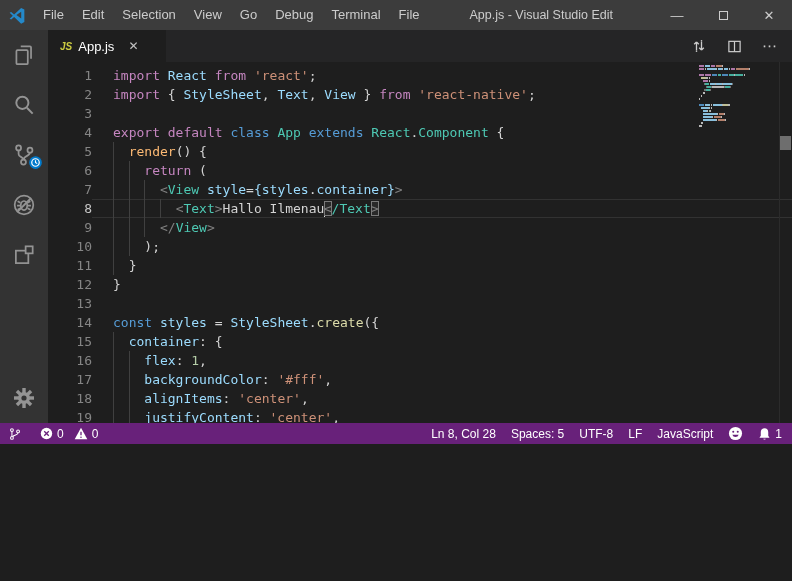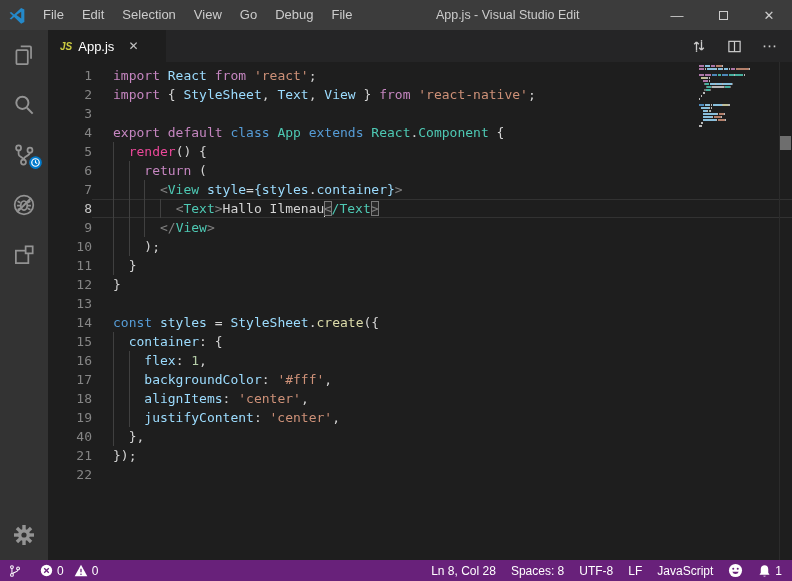--- a/index.html
+++ b/index.html
@@ -1,18 +1,18 @@
 <!DOCTYPE html>
 <html><head>
 <meta charset="utf-8">
 <style>
   * { margin:0; padding:0; box-sizing:border-box; }
   html,body { background:#1e1e1e; }
   body { font-family:"Liberation Sans", sans-serif; }
-  .window { position:relative; width:792px; height:581px; overflow:hidden; background:#1e1e1e; }
+  .window { position:relative; width:792px; height:444px; overflow:hidden; background:#1e1e1e; }
 
   
   .titlebar { position:absolute; left:0; top:0; width:792px; height:30px; background:#3c3c3c;
               display:flex; align-items:center; color:#cccccc; }
   .logo { width:34px; height:30px; display:flex; align-items:center; justify-content:center; }
   .menus { display:flex; align-items:center; height:100%; }
   .menu-item { padding:0 9px; font-size:13px; line-height:30px; cursor:default; }
   .titlebar-title { flex:1; text-align:center; font-size:12.5px; color:#cccccc; white-space:nowrap; overflow:hidden; }
   .win-controls { display:flex; height:100%; }
   .win-btn { width:46px; height:30px; display:flex; align-items:center; justify-content:center; font-size:13px; color:#cccccc; }
@@ -75,20 +75,21 @@
         <path fill="#2489CA" d="M17.5 2.5 L8.2 11.2 L4.2 8.1 L2.2 9.1 L6.4 13 L2.2 16.9 L4.2 17.9 L8.2 14.8 L17.5 23.5 L21.8 21.4 V4.6 Z M17.6 7.5 v9 L11.2 12 Z"></path>
       </svg>
     </div>
     <div class="menus">
       <span class="menu-item">File</span>
       <span class="menu-item">Edit</span>
       <span class="menu-item">Selection</span>
       <span class="menu-item">View</span>
       <span class="menu-item">Go</span>
       <span class="menu-item">Debug</span>
+      <span class="menu-item">Terminal</span>
       <span class="menu-item">File</span>
     </div>
     <div class="titlebar-title">App.js - Visual Studio Edit</div>
     <div class="win-controls">
       <div class="win-btn">—</div>
       <div class="win-btn">
           <span class="maximize-box"></span>
         </div>
       <div class="win-btn">✕</div>
     </div>
@@ -194,21 +195,21 @@
         <div class="code-line">
           <div class="line-num">3</div>
           <div class="code-text"></div>
         </div>
         <div class="code-line">
           <div class="line-num">4</div>
           <div class="code-text"><span class="tok k1" style="color: rgb(197, 134, 192);">export</span><span class="tok ws"> </span><span class="tok k1" style="color: rgb(197, 134, 192);">default</span><span class="tok ws"> </span><span class="tok k2" style="color: rgb(86, 156, 214);">class</span><span class="tok ws"> </span><span class="tok ty" style="color: rgb(78, 201, 180);">App</span><span class="tok ws"> </span><span class="tok k2" style="color: rgb(86, 156, 214);">extends</span><span class="tok ws"> </span><span class="tok ty" style="color: rgb(78, 201, 180);">React</span><span class="tok pl" style="color: rgb(212, 212, 212);">.</span><span class="tok ty" style="color: rgb(78, 201, 180);">Component</span><span class="tok ws"> </span><span class="tok pl" style="color: rgb(212, 212, 212);">{</span></div>
         </div>
         <div class="code-line">
           <div class="line-num">5</div>
-          <div class="code-text"><span class="indent-guide" style="left: calc(0ch + 21px);"></span><span class="tok ws">  </span><span class="tok fn" style="color: #ec4899;">render</span><span class="tok pl" style="color: rgb(212, 212, 212);">()</span><span class="tok ws"> </span><span class="tok pl" style="color: rgb(212, 212, 212);">{</span></div>
+          <div class="code-text"><span class="indent-guide" style="left: calc(0ch + 21px);"></span><span class="tok ws">  </span><span class="tok fn" style="color: #fdba74;">render</span><span class="tok pl" style="color: rgb(212, 212, 212);">()</span><span class="tok ws"> </span><span class="tok pl" style="color: rgb(212, 212, 212);">{</span></div>
         </div>
         <div class="code-line">
           <div class="line-num">6</div>
           <div class="code-text"><span class="indent-guide" style="left: calc(0ch + 21px);"></span><span class="indent-guide" style="left: calc(2ch + 21px);"></span><span class="tok ws">    </span><span class="tok k1" style="color: rgb(197, 134, 192);">return</span><span class="tok ws"> </span><span class="tok pl" style="color: rgb(212, 212, 212);">(</span></div>
         </div>
         <div class="code-line">
           <div class="line-num">7</div>
           <div class="code-text"><span class="indent-guide" style="left: calc(0ch + 21px);"></span><span class="indent-guide" style="left: calc(2ch + 21px);"></span><span class="indent-guide" style="left: calc(4ch + 21px);"></span><span class="tok ws">      </span><span class="tok an" style="color: rgb(128, 128, 128);">&lt;</span><span class="tok ty" style="color: rgb(78, 201, 180);">View</span><span class="tok ws"> </span><span class="tok id" style="color: rgb(156, 220, 254);">style</span><span class="tok pl" style="color: rgb(212, 212, 212);">=</span><span class="tok id" style="color: rgb(156, 220, 254);">{</span><span class="tok id" style="color: rgb(156, 220, 254);">styles</span><span class="tok pl" style="color: rgb(212, 212, 212);">.</span><span class="tok id" style="color: rgb(156, 220, 254);">container</span><span class="tok id" style="color: rgb(156, 220, 254);">}</span><span class="tok an" style="color: rgb(128, 128, 128);">&gt;</span></div>
         </div>
         <div class="code-line current">
@@ -462,21 +463,21 @@
             <path d="M8 1 L15.3 14 H0.7 Z" fill="#ffffff"></path>
             <path d="M8 5.5 v4" stroke="#68217a" stroke-width="1.5"></path>
             <circle cx="8" cy="11.8" r="0.9" fill="#68217a"></circle>
           </svg>
         </span>
         <span>0</span>
       </div>
     </div>
     <div class="sb-right">
       <span class="sb-item">Ln 8, Col 28</span>
-      <span class="sb-item">Spaces: 8</span>
+      <span class="sb-item">Spaces: 5</span>
       <span class="sb-item">UTF-8</span>
       <span class="sb-item">LF</span>
       <span class="sb-item">JavaScript</span>
       <span class="sb-icon">
         <svg width="15" height="15" viewBox="0 0 16 16">
           <circle cx="8" cy="8" r="7" fill="#ffffff"></circle>
           <circle cx="5.6" cy="6.2" r="1.1" fill="#68217a"></circle>
           <circle cx="10.4" cy="6.2" r="1.1" fill="#68217a"></circle>
           <path d="M4.6 9.3 a3.6 3.6 0 0 0 6.8 0 Z" fill="#68217a"></path>
         </svg>

